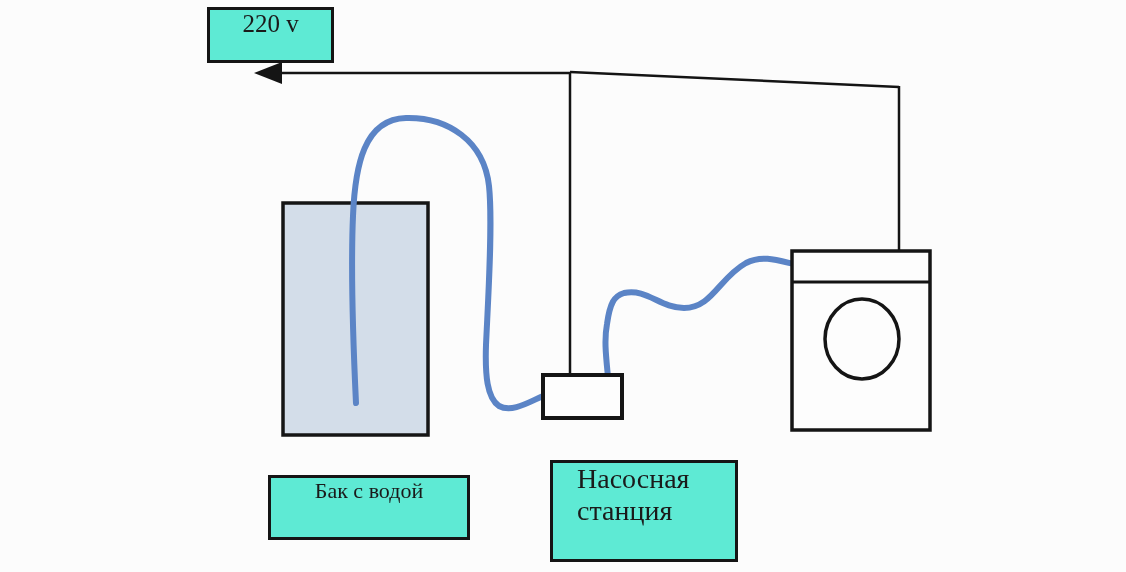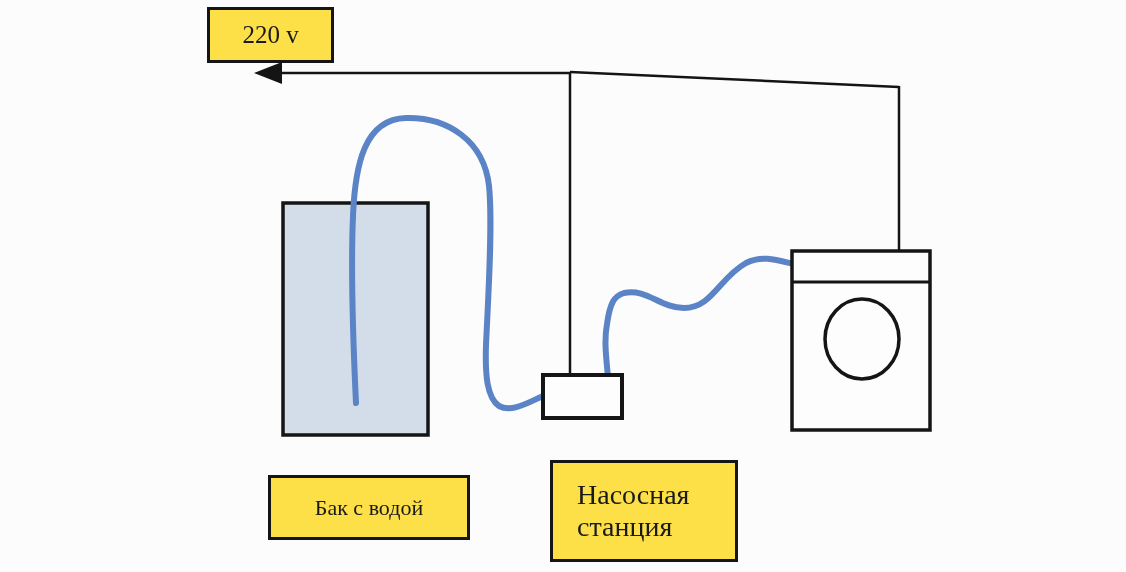--- a/index.html
+++ b/index.html
@@ -19,23 +19,23 @@
   }
   .diagram-svg {
     position: absolute;
     left: 0;
     top: 0;
   }
   .label-box {
     position: absolute;
     box-sizing: border-box;
     border: 3px solid #151515;
-    background: #fde047;
+    background: #5eead4;
     display: flex;
-    align-items: center;
+    align-items: flex-start;
     color: #1a1a1a;
   }
   .label-box.centered {
     justify-content: center;
     text-align: center;
   }
   .power-box {
     left: 207px;
     top: 7px;
     width: 127px;

